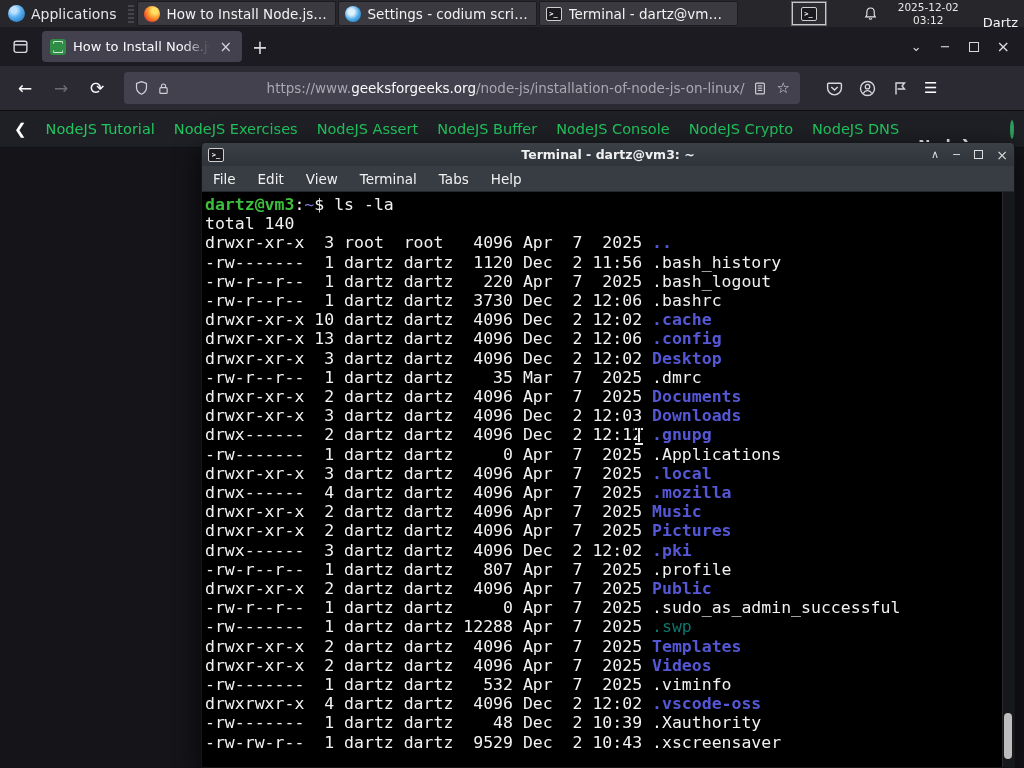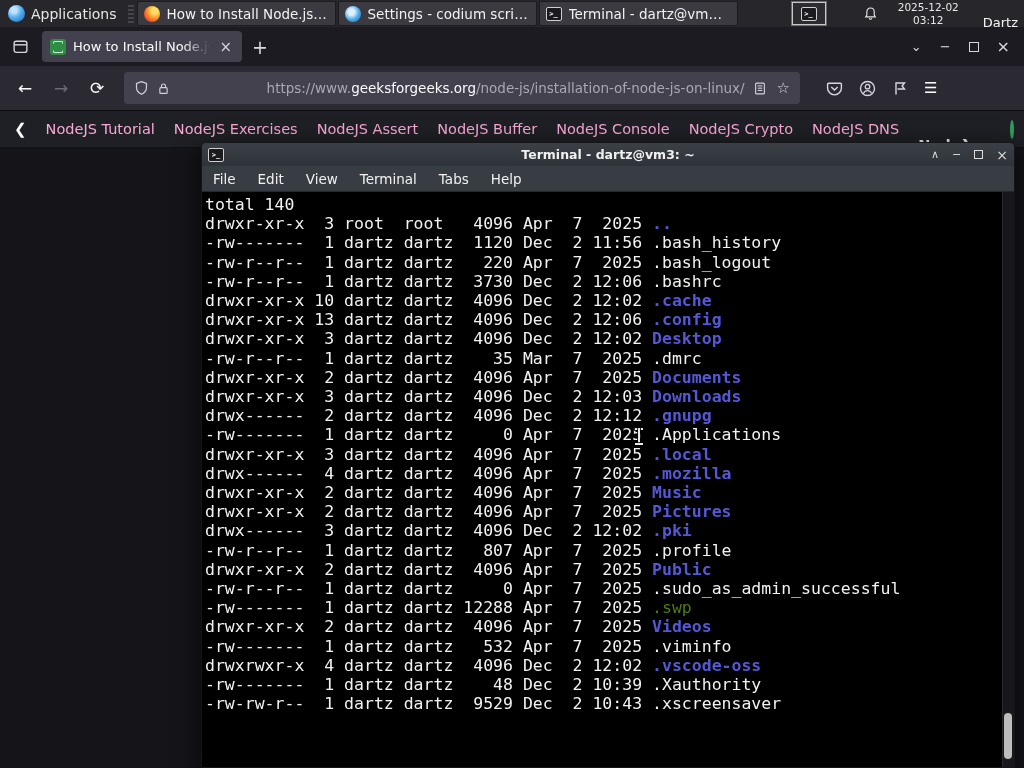--- a/index.html
+++ b/index.html
@@ -69,21 +69,21 @@
   .url-actions { display:flex; align-items:center; gap:10px; }
   .star { font-size:15px; color:#d8d7de; }
   .toolbar-right { display:flex; align-items:center; gap:16px; padding:0 8px 0 14px; }
   .hamburger { font-size:15px; color:#fbfbfe; }
 
   
   .gfgnav { height:37px; background:#1e2025; display:flex; align-items:center;
     padding:0 14px; gap:19px; color:#efefef; font-size:14.5px; white-space:nowrap;
     border-bottom:1px solid #101114; }
   .gfg-back { font-weight:bold; font-size:15px; color:#fff; }
-  .gfg-item { color:#f9a8d4; }
+  .gfg-item { color:#22c55e; }
   .gfg-trunc { display:flex; align-items:flex-end; font-weight:bold;margin-top:32px; }
   .gfg-search { width:19px; height:19px; border:2.5px solid #2f9e5f; border-radius:50%;
     margin-left:18px; }
   .page-body { flex:1; background:#141419; }
 
   
   .terminal { position:absolute; left:201px; top:142px; width:814px; height:626px;
     border:1px solid #15161a; border-radius:5px 5px 0 0; box-shadow:0 6px 26px rgba(0,0,0,.65);
     display:flex; flex-direction:column; z-index:30; overflow:hidden; }
   .term-titlebar { height:23px; background:linear-gradient(#3b4046,#2f343a);
@@ -96,21 +96,21 @@
   .term-menubar { height:26px; background:#383d43; display:flex; align-items:center;
     gap:0; color:#f1f1f1; font-size:13.5px; border-bottom:1px solid #24272b; }
   .term-menu-item { padding:0 11px; }
   .term-body { flex:1; background:#000; position:relative; overflow:hidden;
     font:16.5px/19.2px "DejaVu Sans Mono", monospace; padding:3px 0 0 3px; }
   .tline { white-space:pre; }
   .c-p { color:#f2f2f2; }
   .c-g { color:#3dbf3d; font-weight:bold; }
   .c-b { color:#5558d6; font-weight:bold; }
   .c-t { color:#7d7fd9; }
-  .c-d { color:#4d7c0f; }
+  .c-d { color:#0f766e; }
   .term-scrollbar { position:absolute; top:0; right:0; bottom:0; width:12px;
     background:#17181b; border-left:1px solid #2a2b2f; }
   .term-thumb { position:absolute; right:2px; bottom:8px; width:8px; height:46px;
     background:#bdbdbd; border-radius:4px; }
 
   
   .ibeam { position:absolute; left:634px; top:428px; width:10px; height:17px; z-index:60;
     pointer-events:none; }
   .ibeam .stem { position:absolute; left:4px; top:0; width:2px; height:17px; background:#e8e8e8;
     box-shadow:0 0 0 1px rgba(0,0,0,.8); }
@@ -276,20 +276,21 @@
   </div>
   <div class="term-menubar">
     <span class="term-menu-item">File</span>
     <span class="term-menu-item">Edit</span>
     <span class="term-menu-item">View</span>
     <span class="term-menu-item">Terminal</span>
     <span class="term-menu-item">Tabs</span>
     <span class="term-menu-item">Help</span>
   </div>
   <div class="term-body">
+    <div class="tline"><span class="c-g">dartz@vm3</span><span class="c-p">:</span><span class="c-t">~</span><span class="c-p">$ ls -la</span></div>
       <div class="tline"><span class="c-p">total 140</span></div>
       <div class="tline"><span class="c-p">drwxr-xr-x  3 root  root   4096 Apr  7  2025 </span><span class="c-b">..</span></div>
       <div class="tline"><span class="c-p">-rw-------  1 dartz dartz  1120 Dec  2 11:56 </span><span class="c-p">.bash_history</span></div>
       <div class="tline"><span class="c-p">-rw-r--r--  1 dartz dartz   220 Apr  7  2025 </span><span class="c-p">.bash_logout</span></div>
       <div class="tline"><span class="c-p">-rw-r--r--  1 dartz dartz  3730 Dec  2 12:06 </span><span class="c-p">.bashrc</span></div>
       <div class="tline"><span class="c-p">drwxr-xr-x 10 dartz dartz  4096 Dec  2 12:02 </span><span class="c-b">.cache</span></div>
       <div class="tline"><span class="c-p">drwxr-xr-x 13 dartz dartz  4096 Dec  2 12:06 </span><span class="c-b">.config</span></div>
       <div class="tline"><span class="c-p">drwxr-xr-x  3 dartz dartz  4096 Dec  2 12:02 </span><span class="c-b">Desktop</span></div>
       <div class="tline"><span class="c-p">-rw-r--r--  1 dartz dartz    35 Mar  7  2025 </span><span class="c-p">.dmrc</span></div>
       <div class="tline"><span class="c-p">drwxr-xr-x  2 dartz dartz  4096 Apr  7  2025 </span><span class="c-b">Documents</span></div>
@@ -298,20 +299,21 @@
       <div class="tline"><span class="c-p">-rw-------  1 dartz dartz     0 Apr  7  2025 </span><span class="c-p">.Applications</span></div>
       <div class="tline"><span class="c-p">drwxr-xr-x  3 dartz dartz  4096 Apr  7  2025 </span><span class="c-b">.local</span></div>
       <div class="tline"><span class="c-p">drwx------  4 dartz dartz  4096 Apr  7  2025 </span><span class="c-b">.mozilla</span></div>
       <div class="tline"><span class="c-p">drwxr-xr-x  2 dartz dartz  4096 Apr  7  2025 </span><span class="c-b">Music</span></div>
       <div class="tline"><span class="c-p">drwxr-xr-x  2 dartz dartz  4096 Apr  7  2025 </span><span class="c-b">Pictures</span></div>
       <div class="tline"><span class="c-p">drwx------  3 dartz dartz  4096 Dec  2 12:02 </span><span class="c-b">.pki</span></div>
       <div class="tline"><span class="c-p">-rw-r--r--  1 dartz dartz   807 Apr  7  2025 </span><span class="c-p">.profile</span></div>
       <div class="tline"><span class="c-p">drwxr-xr-x  2 dartz dartz  4096 Apr  7  2025 </span><span class="c-b">Public</span></div>
       <div class="tline"><span class="c-p">-rw-r--r--  1 dartz dartz     0 Apr  7  2025 </span><span class="c-p">.sudo_as_admin_successful</span></div>
       <div class="tline"><span class="c-p">-rw-------  1 dartz dartz 12288 Apr  7  2025 </span><span class="c-d">.swp</span></div>
+      <div class="tline"><span class="c-p">drwxr-xr-x  2 dartz dartz  4096 Apr  7  2025 </span><span class="c-b">Templates</span></div>
       <div class="tline"><span class="c-p">drwxr-xr-x  2 dartz dartz  4096 Apr  7  2025 </span><span class="c-b">Videos</span></div>
       <div class="tline"><span class="c-p">-rw-------  1 dartz dartz   532 Apr  7  2025 </span><span class="c-p">.viminfo</span></div>
       <div class="tline"><span class="c-p">drwxrwxr-x  4 dartz dartz  4096 Dec  2 12:02 </span><span class="c-b">.vscode-oss</span></div>
       <div class="tline"><span class="c-p">-rw-------  1 dartz dartz    48 Dec  2 10:39 </span><span class="c-p">.Xauthority</span></div>
       <div class="tline"><span class="c-p">-rw-rw-r--  1 dartz dartz  9529 Dec  2 10:43 </span><span class="c-p">.xscreensaver</span></div>
       <div class="term-scrollbar">
       <div class="term-thumb"></div>
     </div>
   </div>
 </div>

